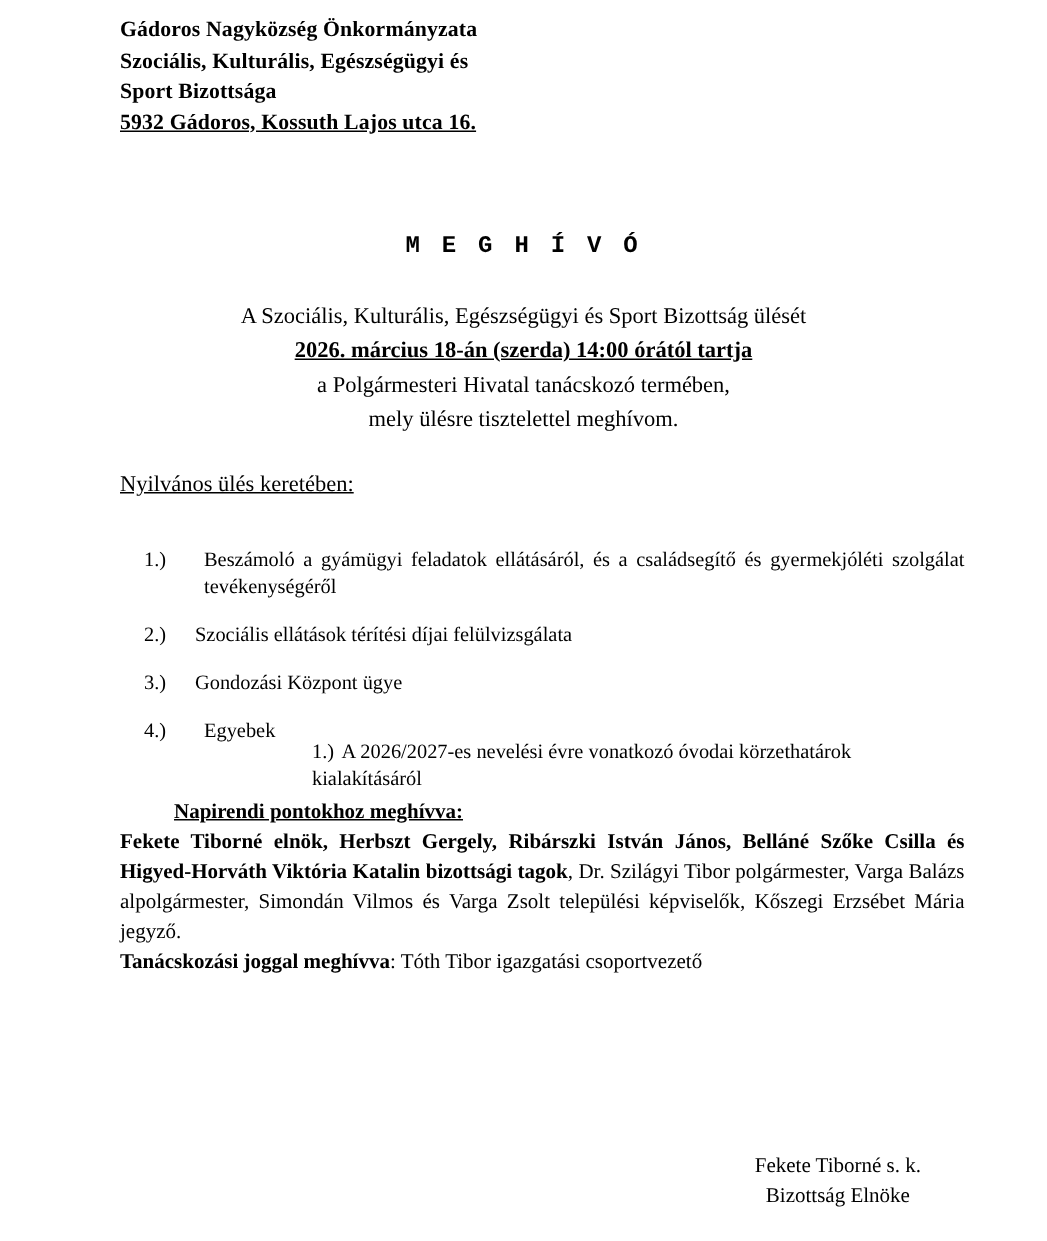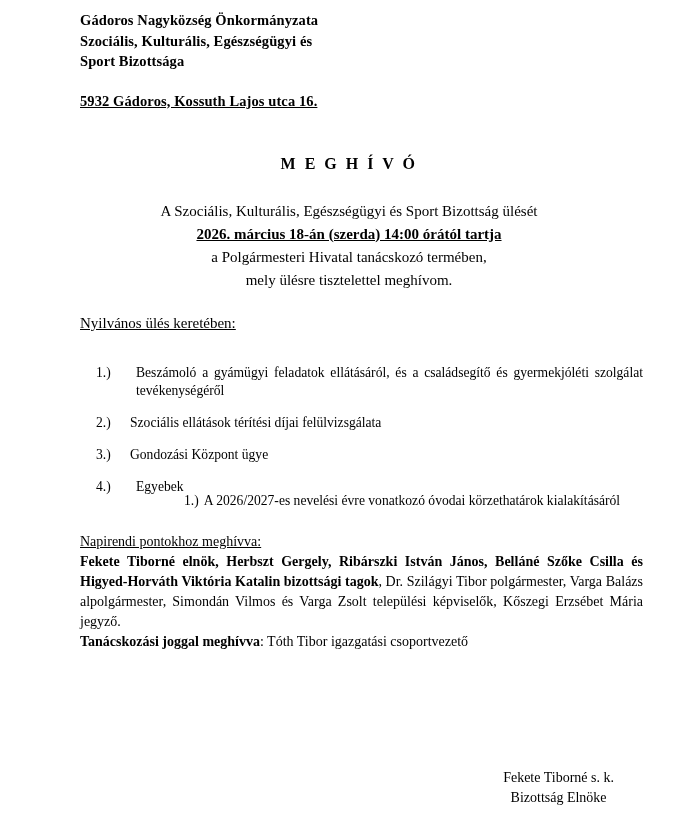--- a/index.html
+++ b/index.html
@@ -26,31 +26,31 @@
     position: absolute;
     left: 80px;
     top: 10px;
     font-weight: bold;
     font-size: 14.5px;
     line-height: 20.5px;
     letter-spacing: 0.1px;
   }
   .header-block .addr {
     text-decoration: underline;
-    margin-top: 19px;
   }
   .title {
     position: absolute;
     left: 0;
     right: 0;
     top: 155px;
     text-align: center;
     font-weight: bold;
     font-size: 16px;
     letter-spacing: 2.5px;
+    font-family: Liberation Mono, monospace;
   }
   .intro {
     position: absolute;
     left: 0;
     right: 0;
     top: 200px;
     text-align: center;
     font-size: 15px;
     line-height: 23px;
   }
@@ -90,40 +90,41 @@
     padding-left: 6px;
     text-indent: 0;
   }
   .agenda-item.last {
     margin-bottom: 4px;
   }
   .agenda-item.last .txt {
     padding-left: 6px;
   }
   .sub-item {
-    margin-left: 88px;
+    margin-left: 112px;
     font-size: 13.6px;
     line-height: 18px;
     margin-top: -8px;
   }
   .sub-item .subnum {
     margin-right: 5px;
   }
   .invitees {
     position: absolute;
     left: 80px;
     right: 55px;
     top: 532px;
     font-size: 14px;
     line-height: 20px;
     text-align: justify;
   }
   .invitees .lbl {
-    font-weight: normal;
-    text-decoration: underline;
+    font-weight: bold;
+    text-decoration: underline;
+    margin-left: 36px;
   }
   .invitees .names {
     font-weight: bold;
   }
   .advisory {
     position: absolute;
     left: 80px;
     right: 44px;
     top: 632px;
     font-size: 14px;

